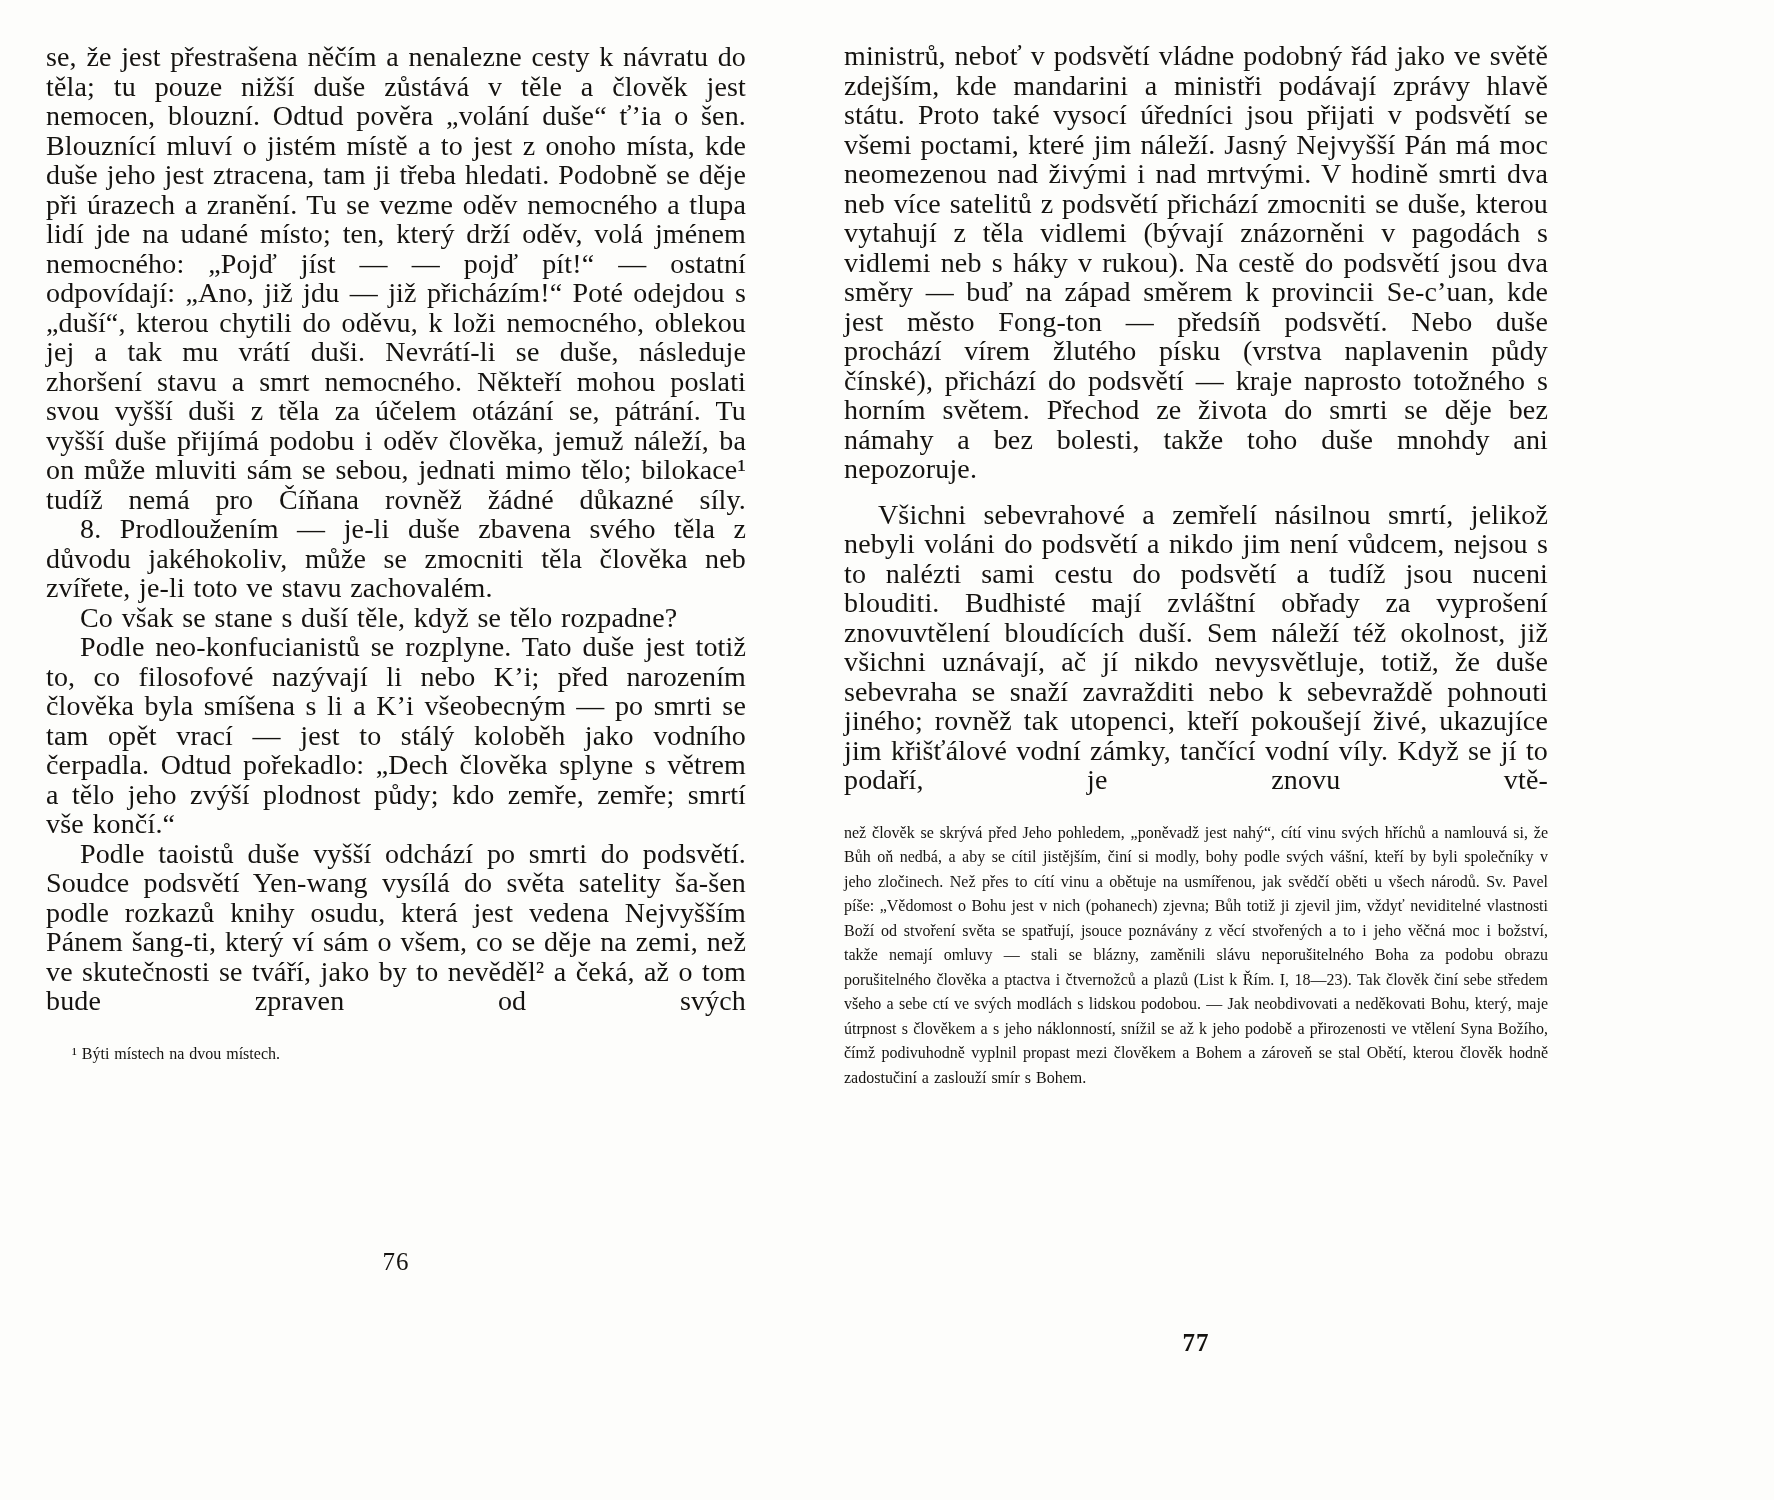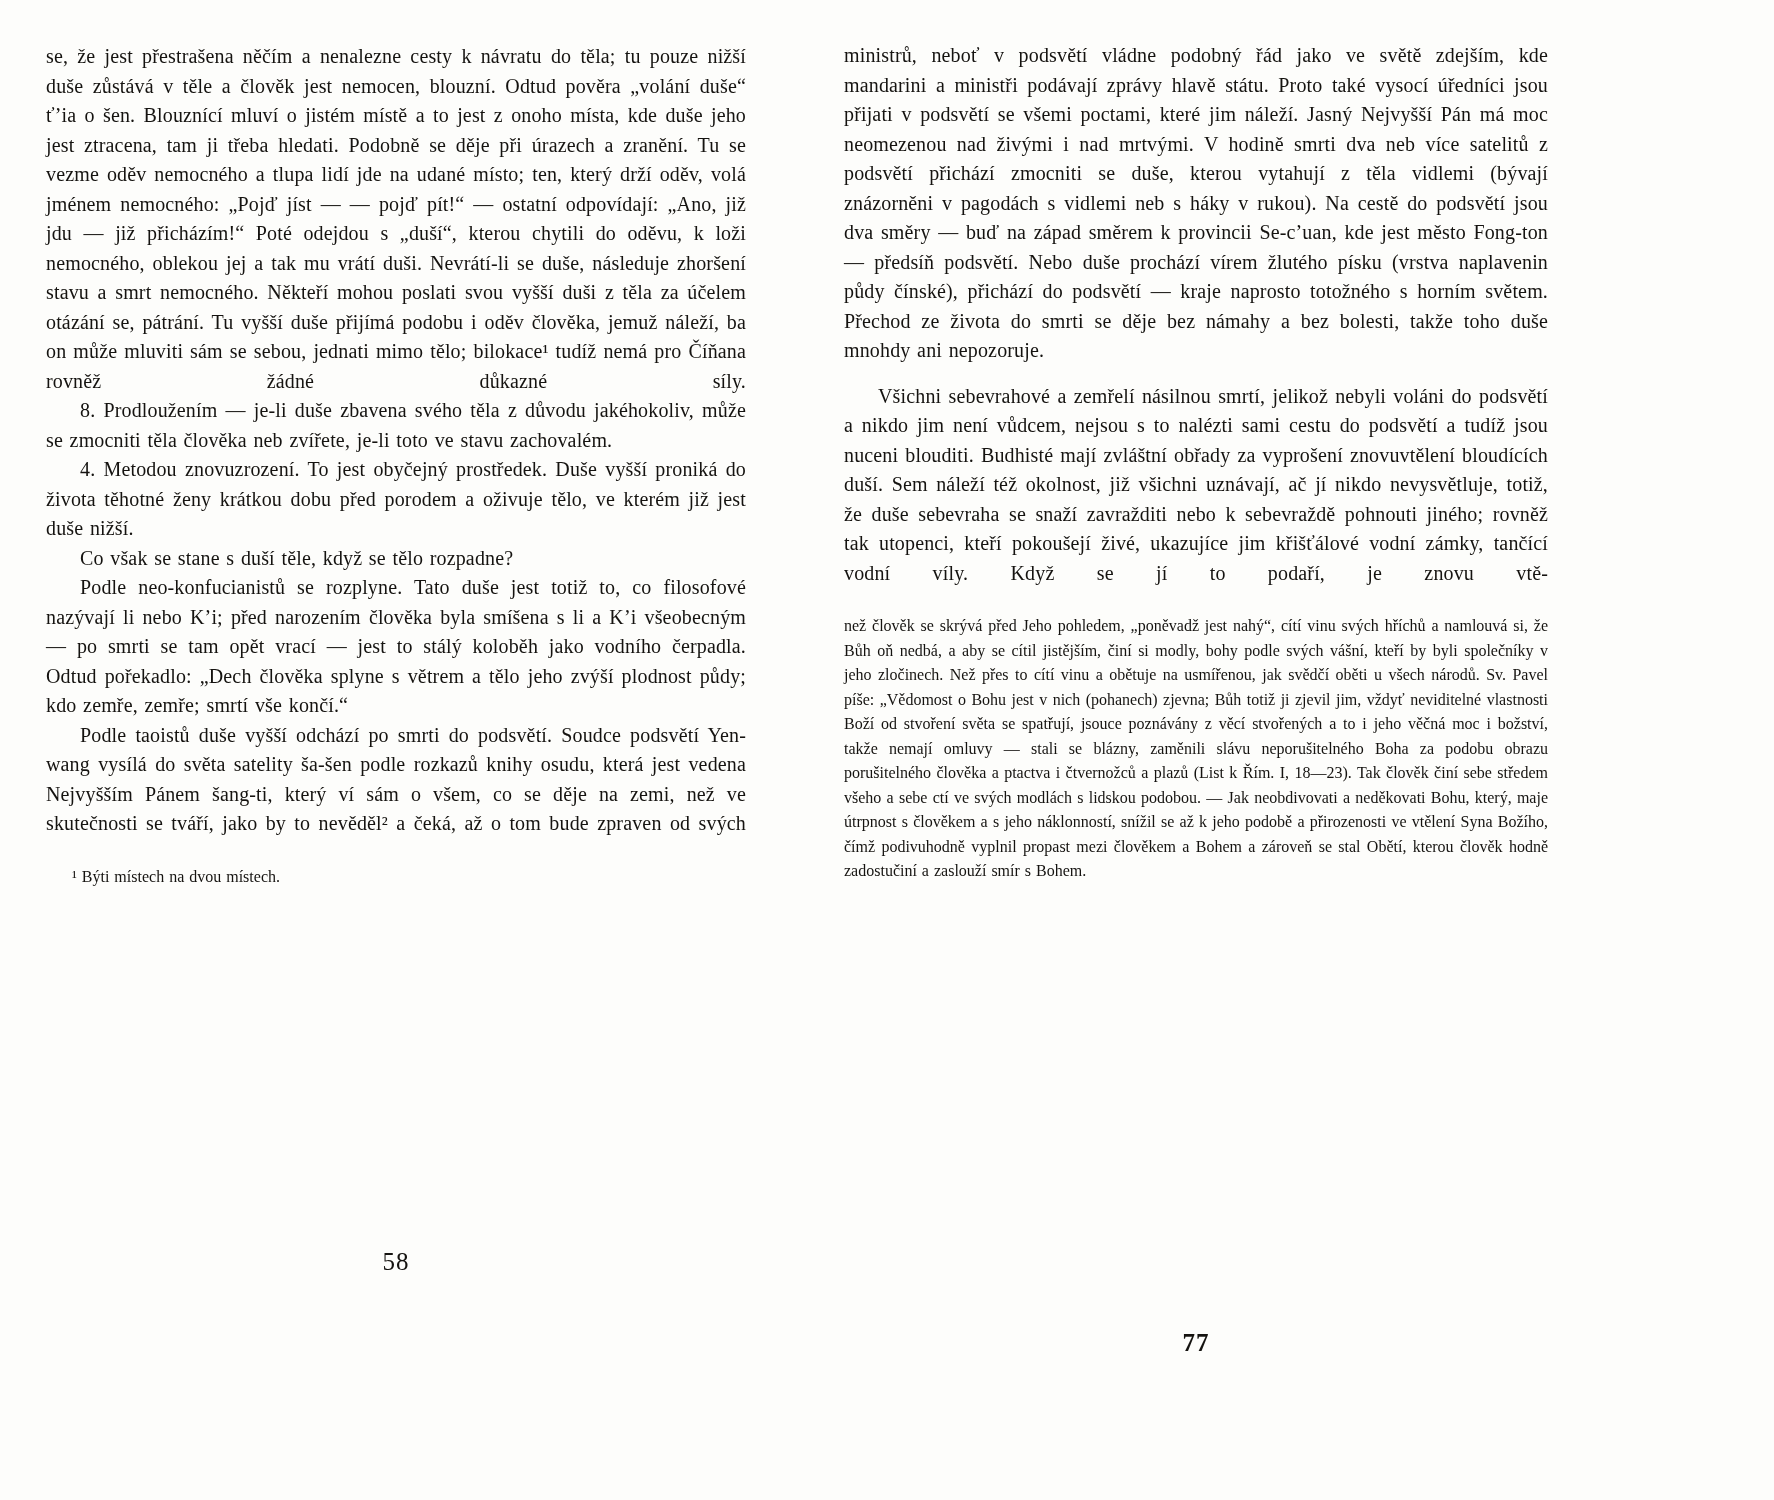--- a/index.html
+++ b/index.html
@@ -17,21 +17,21 @@
     height: 1500px;
   }
   .page {
     position: relative;
     height: 1500px;
   }
   .page-left  { width: 700px; margin-left: 46px;  padding-top: 42px; }
   .page-right { width: 704px; margin-left: 98px;  padding-top: 41px; }
 
   .main-text {
-    font-size: 20px;
+    font-size: 28px;
     line-height: 29.5px;
     text-align: justify;
     letter-spacing: 0.15px;
     word-spacing: 1.5px;
   }
   .para { text-indent: 34px; }
   .para.noindent { text-indent: 0; }
   .para.gap-above { margin-top: 16px; }
   .para.justify-last { text-align-last: justify; }
 
@@ -58,29 +58,28 @@
 </style>
 </head>
 <body>
 
 <div class="spread">
 
   <div class="page page-left">
     <div class="main-text">
       <p class="para noindent justify-last">se, že jest přestrašena něčím a nenalezne cesty k návratu do těla; tu pouze nižší duše zůstává v těle a člověk jest nemocen, blouzní. Odtud pověra „volání duše“ ť’ia o šen. Blouznící mluví o jistém místě a to jest z onoho místa, kde duše jeho jest ztracena, tam ji třeba hledati. Podobně se děje při úrazech a zranění. Tu se vezme oděv nemocného a tlupa lidí jde na udané místo; ten, který drží oděv, volá jménem nemocného: „Pojď jíst — — pojď pít!“ — ostatní odpovídají: „Ano, již jdu — již přicházím!“ Poté odejdou s „duší“, kterou chytili do oděvu, k loži nemocného, oblekou jej a tak mu vrátí duši. Nevrátí-li se duše, následuje zhoršení stavu a smrt nemocného. Někteří mohou poslati svou vyšší duši z těla za účelem otázání se, pátrání. Tu vyšší duše přijímá podobu i oděv člověka, jemuž náleží, ba on může mluviti sám se sebou, jednati mimo tělo; bilokace¹ tudíž nemá pro Číňana rovněž žádné důkazné síly.</p>
       <p class="para">8. Prodloužením — je-li duše zbavena svého těla z důvodu jakéhokoliv, může se zmocniti těla člověka neb zvířete, je-li toto ve stavu zachovalém.</p>
-      <p class="para">4. Metodou znovuzrození. To jest obyčejný prostředek. Duše vyšší proniká do života těhotné ženy krátkou dobu před porodem a oživuje tělo, ve kterém již jest duše nižší.</p>
       <p class="para">Co však se stane s duší těle, když se tělo rozpadne?</p>
       <p class="para">Podle neo-konfucianistů se rozplyne. Tato duše jest totiž to, co filosofové nazývají li nebo K’i; před narozením člověka byla smíšena s li a K’i všeobecným — po smrti se tam opět vrací — jest to stálý koloběh jako vodního čerpadla. Odtud pořekadlo: „Dech člověka splyne s větrem a tělo jeho zvýší plodnost půdy; kdo zemře, zemře; smrtí vše končí.“</p>
       <p class="para justify-last">Podle taoistů duše vyšší odchází po smrti do podsvětí. Soudce podsvětí Yen-wang vysílá do světa satelity ša-šen podle rozkazů knihy osudu, která jest vedena Nejvyšším Pánem šang-ti, který ví sám o všem, co se děje na zemi, než ve skutečnosti se tváří, jako by to nevěděl² a čeká, až o tom bude zpraven od svých</p>
     </div>
     <div class="footnotes">
       <p class="footnote">¹ Býti místech na dvou místech.</p>
     </div>
-    <div class="page-number">58</div>
+    <div class="page-number">76</div>
   </div>
 
   <div class="page page-right">
     <div class="main-text">
       <p class="para noindent">ministrů, neboť v podsvětí vládne podobný řád jako ve světě zdejším, kde mandarini a ministři podávají zprávy hlavě státu. Proto také vysocí úředníci jsou přijati v podsvětí se všemi poctami, které jim náleží. Jasný Nejvyšší Pán má moc neomezenou nad živými i nad mrtvými. V hodině smrti dva neb více satelitů z podsvětí přichází zmocniti se duše, kterou vytahují z těla vidlemi (bývají znázorněni v pagodách s vidlemi neb s háky v rukou). Na cestě do podsvětí jsou dva směry — buď na západ směrem k provincii Se-c’uan, kde jest město Fong-ton — předsíň podsvětí. Nebo duše prochází vírem žlutého písku (vrstva naplavenin půdy čínské), přichází do podsvětí — kraje naprosto totožného s horním světem. Přechod ze života do smrti se děje bez námahy a bez bolesti, takže toho duše mnohdy ani nepozoruje.</p>
       <p class="para gap-above justify-last">Všichni sebevrahové a zemřelí násilnou smrtí, jelikož nebyli voláni do podsvětí a nikdo jim není vůdcem, nejsou s to nalézti sami cestu do podsvětí a tudíž jsou nuceni blouditi. Budhisté mají zvláštní obřady za vyprošení znovuvtělení bloudících duší. Sem náleží též okolnost, již všichni uznávají, ač jí nikdo nevysvětluje, totiž, že duše sebevraha se snaží zavražditi nebo k sebevraždě pohnouti jiného; rovněž tak utopenci, kteří pokoušejí živé, ukazujíce jim křišťálové vodní zámky, tančící vodní víly. Když se jí to podaří, je znovu vtě-</p>
     </div>
     <div class="footnotes">
       <p class="footnote noindent">než člověk se skrývá před Jeho pohledem, „poněvadž jest nahý“, cítí vinu svých hříchů a namlouvá si, že Bůh oň nedbá, a aby se cítil jistějším, činí si modly, bohy podle svých vášní, kteří by byli společníky v jeho zločinech. Než přes to cítí vinu a obětuje na usmířenou, jak svědčí oběti u všech národů. Sv. Pavel píše: „Vědomost o Bohu jest v nich (pohanech) zjevna; Bůh totiž ji zjevil jim, vždyť neviditelné vlastnosti Boží od stvoření světa se spatřují, jsouce poznávány z věcí stvořených a to i jeho věčná moc i božství, takže nemají omluvy — stali se blázny, zaměnili slávu neporušitelného Boha za podobu obrazu porušitelného člověka a ptactva i čtvernožců a plazů (List k Řím. I, 18—23). Tak člověk činí sebe středem všeho a sebe ctí ve svých modlách s lidskou podobou. — Jak neobdivovati a neděkovati Bohu, který, maje útrpnost s člověkem a s jeho náklonností, snížil se až k jeho podobě a přirozenosti ve vtělení Syna Božího, čímž podivuhodně vyplnil propast mezi člověkem a Bohem a zároveň se stal Obětí, kterou člověk hodně zadostučiní a zaslouží smír s Bohem.</p>
     </div>

